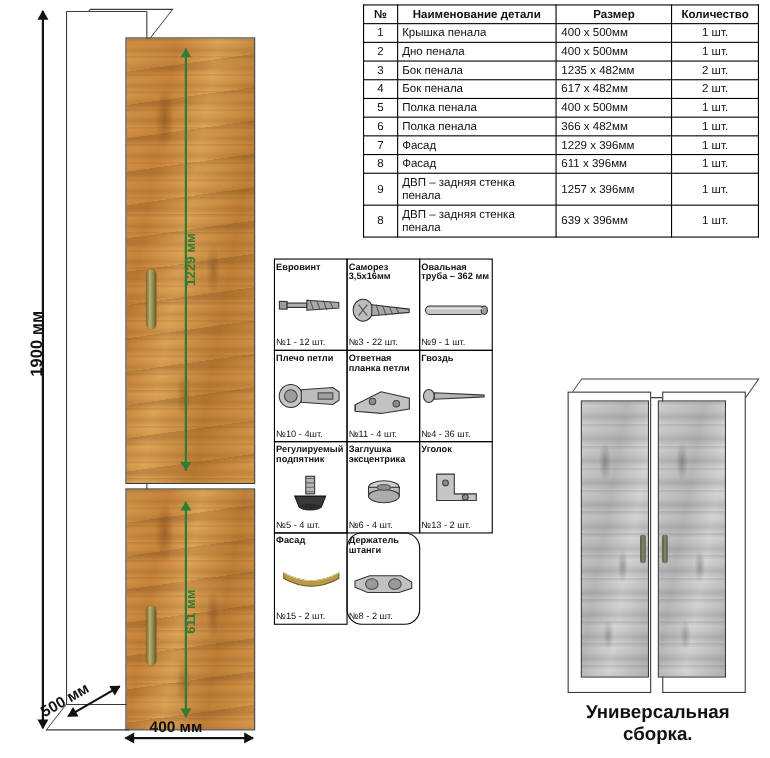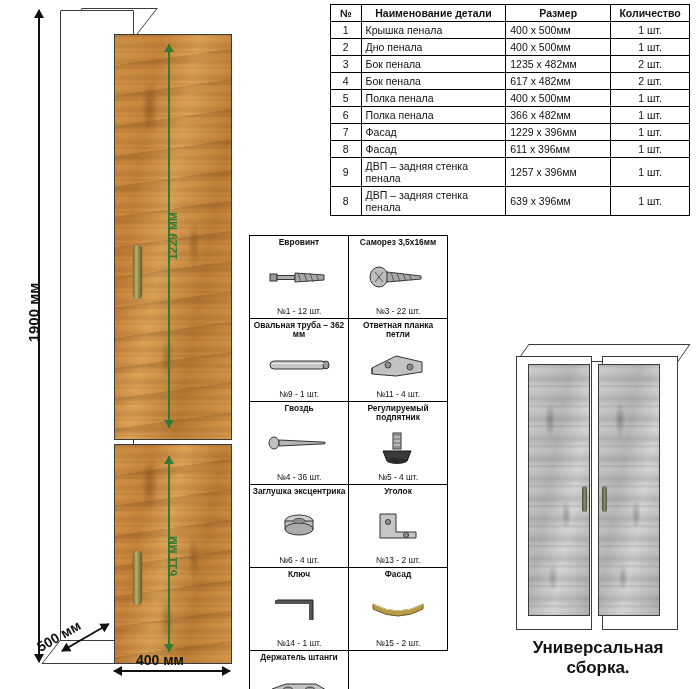--- a/index.html
+++ b/index.html
@@ -134,30 +134,30 @@
   table.parts th{font-weight:bold;text-align:center;font-size:10.5px;}
   .c-num{width:24px;text-align:center;}
   .c-name{width:150px;text-align:left;}
   .c-size{width:110px;text-align:left;}
   .c-qty{width:72px;text-align:center;}
 
   
   #hardware{left:250px;top:236px;width:248px;}
   .hw-grid{display:flex;flex-wrap:wrap;width:248px;}
   .hw-cell{
-    width:100px;box-sizing:border-box;
+    width:67px;box-sizing:border-box;
     border:1px solid #000;margin-left:-1px;margin-top:-1px;
-    padding:2px 1px 2px 1px;text-align:center;
+    padding:2px 1px 2px 1px;
     display:flex;flex-direction:column;justify-content:space-between;
     min-height:84px;
   }
   .hw-title{font-size:8.4px;font-weight:bold;line-height:1.12;}
   .hw-pic{height:38px;display:flex;align-items:center;justify-content:center;}
   .hw-qty{font-size:8.4px;line-height:1.1;}
-  .hw-cell.last{margin-right:auto;}
+  .hw-cell.last{margin-right:auto;border-radius:14px;}
 
   
   #corner{left:498px;top:338px;width:196px;height:330px;}
   .cw-body{
     position:absolute;left:18px;top:18px;width:74px;height:272px;
     background:#fff;border:1.5px solid #3b3b3b;
   }
   .cw-body2{
     position:absolute;left:104px;top:18px;width:74px;height:272px;
     background:#fff;border:1.5px solid #3b3b3b;
@@ -341,20 +341,32 @@
       <div class="hw-pic">
         <svg width="66" height="20" viewBox="0 0 66 20">
           <rect x="4" y="6" width="56" height="8" rx="4" fill="#c6c6c6" stroke="#333"></rect>
           <ellipse cx="60" cy="10" rx="3" ry="4" fill="#9d9d9d" stroke="#333"></ellipse>
           <line x1="6" y1="8.5" x2="58" y2="8.5" stroke="#e8e8e8"></line>
         </svg>
       </div>
       <div class="hw-qty">№9 - 1 шт.</div>
     </div>
 
+    <div class="hw-cell">
+      <div class="hw-title">Плечо петли</div>
+      <div class="hw-pic">
+        <svg width="66" height="32" viewBox="0 0 66 32">
+          <circle cx="14" cy="16" r="11" fill="#c4c4c4" stroke="#333"></circle>
+          <circle cx="14" cy="16" r="6" fill="#9e9e9e" stroke="#444"></circle>
+          <path d="M24 10 L54 8 L60 12 L60 20 L54 24 L24 22 Z" fill="#bcbcbc" stroke="#333"></path>
+          <rect x="40" y="13" width="14" height="6" fill="#a0a0a0" stroke="#444"></rect>
+        </svg>
+      </div>
+      <div class="hw-qty">№10 - 4шт.</div>
+    </div>
 
     <div class="hw-cell">
       <div class="hw-title">Ответная планка петли</div>
       <div class="hw-pic">
         <svg width="64" height="30" viewBox="0 0 64 30">
           <path d="M6 18 L30 6 L56 12 L56 22 L30 26 L6 24 Z" fill="#c2c2c2" stroke="#333"></path>
           <circle cx="22" cy="15" r="3" fill="#8d8d8d" stroke="#444"></circle>
           <circle cx="44" cy="17" r="3" fill="#8d8d8d" stroke="#444"></circle>
           <path d="M6 18 L6 24" stroke="#333"></path>
         </svg>
@@ -404,30 +416,20 @@
       <div class="hw-pic">
         <svg width="56" height="32" viewBox="0 0 56 32">
           <path d="M10 4 L26 4 L26 22 L46 22 L46 28 L10 28 Z" fill="#c6c6c6" stroke="#333"></path>
           <circle cx="18" cy="12" r="2.6" fill="#8c8c8c" stroke="#444"></circle>
           <circle cx="36" cy="25" r="2.6" fill="#8c8c8c" stroke="#444"></circle>
         </svg>
       </div>
       <div class="hw-qty">№13 - 2 шт.</div>
     </div>
 
-    <div class="hw-cell">
-      <div class="hw-title">Ключ</div>
-      <div class="hw-pic">
-        <svg width="56" height="30" viewBox="0 0 56 30">
-          <path d="M6 8 H40 V24" stroke="#555" stroke-width="4" fill="none" stroke-linecap="square"></path>
-          <path d="M6 6 H42 V26" stroke="#222" stroke-width="1" fill="none"></path>
-        </svg>
-      </div>
-      <div class="hw-qty">№14 - 1 шт.</div>
-    </div>
 
     <div class="hw-cell">
       <div class="hw-title">Фасад</div>
       <div class="hw-pic">
         <svg width="62" height="26" viewBox="0 0 62 26">
           <path d="M6 8 Q31 22 56 8 L56 13 Q31 27 6 13 Z" fill="#b59b4a" stroke="#6d5c22"></path>
           <path d="M6 8 Q31 22 56 8" stroke="#e3d08a" fill="none"></path>
         </svg>
       </div>
       <div class="hw-qty">№15 - 2 шт.</div>

